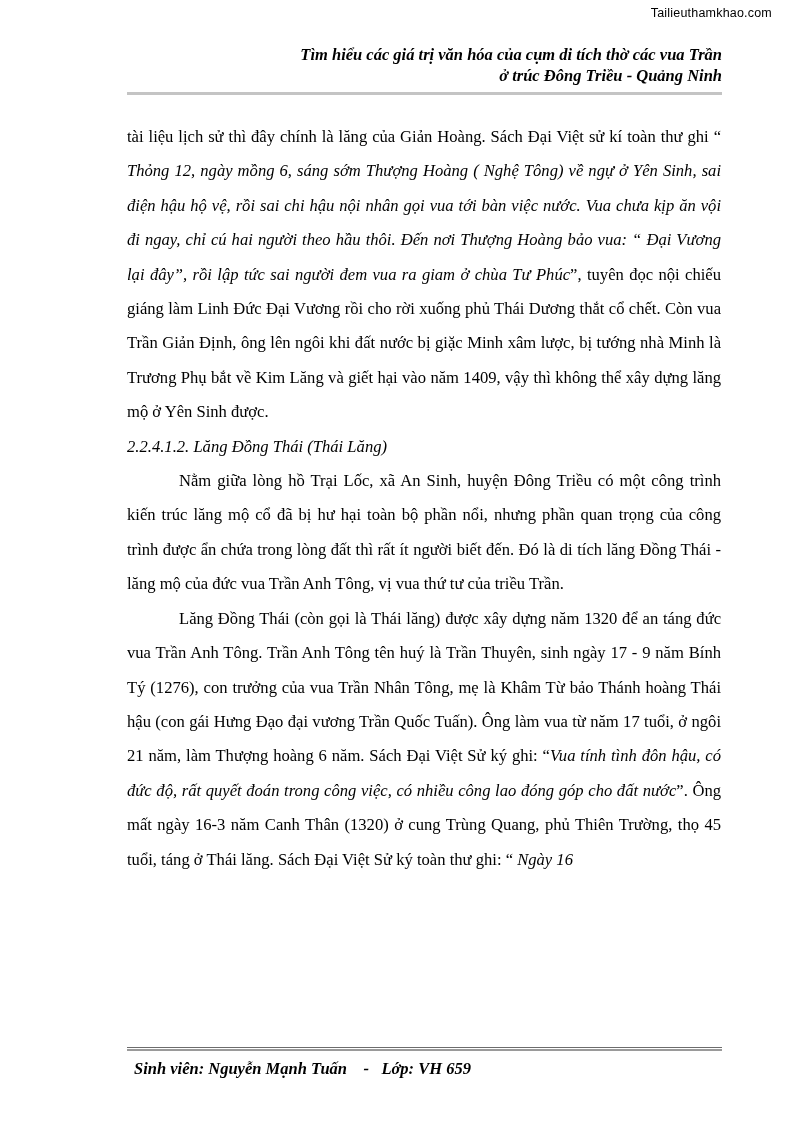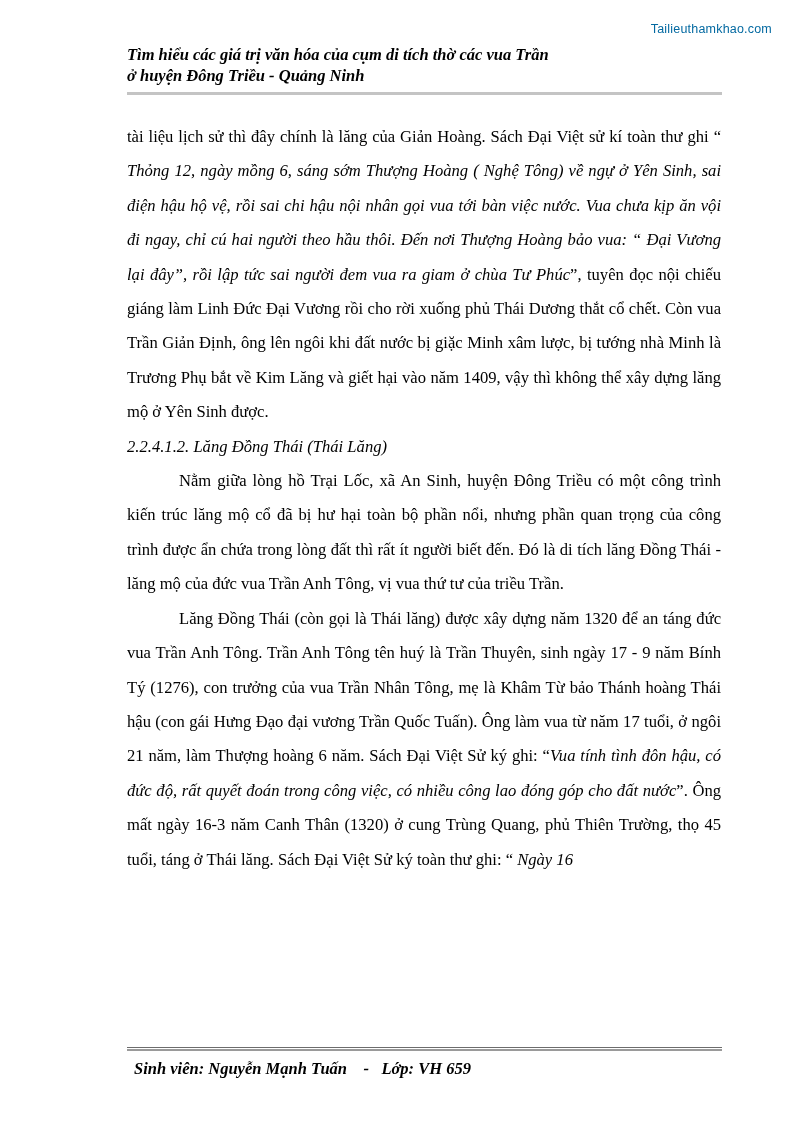--- a/index.html
+++ b/index.html
@@ -20,36 +20,36 @@
     position: absolute;
     left: 0; top: 0;
     width: 794px;
     height: 1123px;
     box-sizing: border-box;
   }
 
   
   .watermark {
     position: absolute;
-    top: 22px;
+    top: 6px;
     right: 22px;
     font-family: "Liberation Sans", "DejaVu Sans", sans-serif;
     font-size: 12.5px;
-    color: #0369a1;
+    color: #000000;
     letter-spacing: 0.2px;
     white-space: nowrap;
   }
 
   
   .doc-header {
     position: absolute;
     left: 127px;
     top: 44px;
     width: 595px;
-    text-align: left;
+    text-align: right;
     font-weight: bold;
     font-style: italic;
     font-size: 16.5px;
     line-height: 21px;
   }
   .doc-header .hline { display: block; white-space: nowrap; }
 
   .header-rule {
     position: absolute;
     left: 127px;
@@ -114,21 +114,21 @@
 </style>
 </head>
 <body>
 
 <div class="page">
 
   <div class="watermark">Tailieuthamkhao.com</div>
 
   <div class="doc-header">
     <span class="hline">Tìm hiểu các giá trị văn hóa của cụm di tích thờ các vua Trần</span>
-    <span class="hline">ở huyện Đông Triều - Quảng Ninh</span>
+    <span class="hline">ở trúc Đông Triều - Quảng Ninh</span>
   </div>
 
   <div class="header-rule"></div>
 
   <div class="body-area">
 
     <p class="para"><span>tài liệu lịch sử thì đây chính là lăng của Giản Hoàng. Sách Đại Việt sử kí toàn thư ghi “ </span><i>Thỏng 12, ngày mồng 6, sáng sớm Thượng Hoàng ( Nghệ Tông) về ngự ở Yên Sinh, sai điện hậu hộ vệ, rồi sai chi hậu nội nhân gọi vua tới bàn việc nước. Vua chưa kịp ăn vội đi ngay, chỉ cú hai người theo hầu thôi. Đến nơi Thượng Hoàng bảo vua: “ Đại Vương lại đây”, rồi lập tức sai người đem vua ra giam ở chùa Tư Phúc</i><span>”, tuyên đọc nội chiếu giáng làm Linh Đức Đại Vương rồi cho rời xuống phủ Thái Dương thắt cổ chết. Còn vua Trần Giản Định, ông lên ngôi khi đất nước bị giặc Minh xâm lược, bị tướng nhà Minh là Trương Phụ bắt về Kim Lăng và giết hại vào năm 1409, vậy thì không thể xây dựng lăng mộ ở Yên Sinh được.</span></p>
 
     <h4 class="heading">2.2.4.1.2. Lăng Đồng Thái (Thái Lăng)</h4>
 

